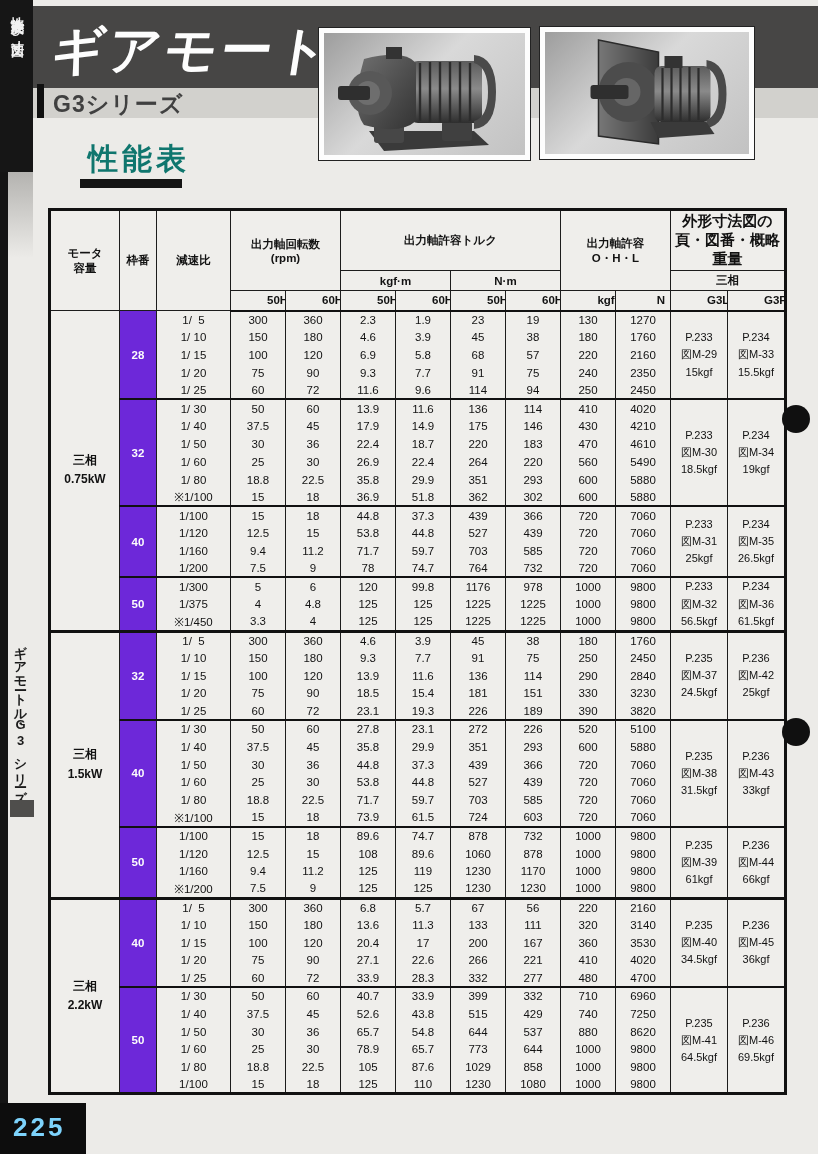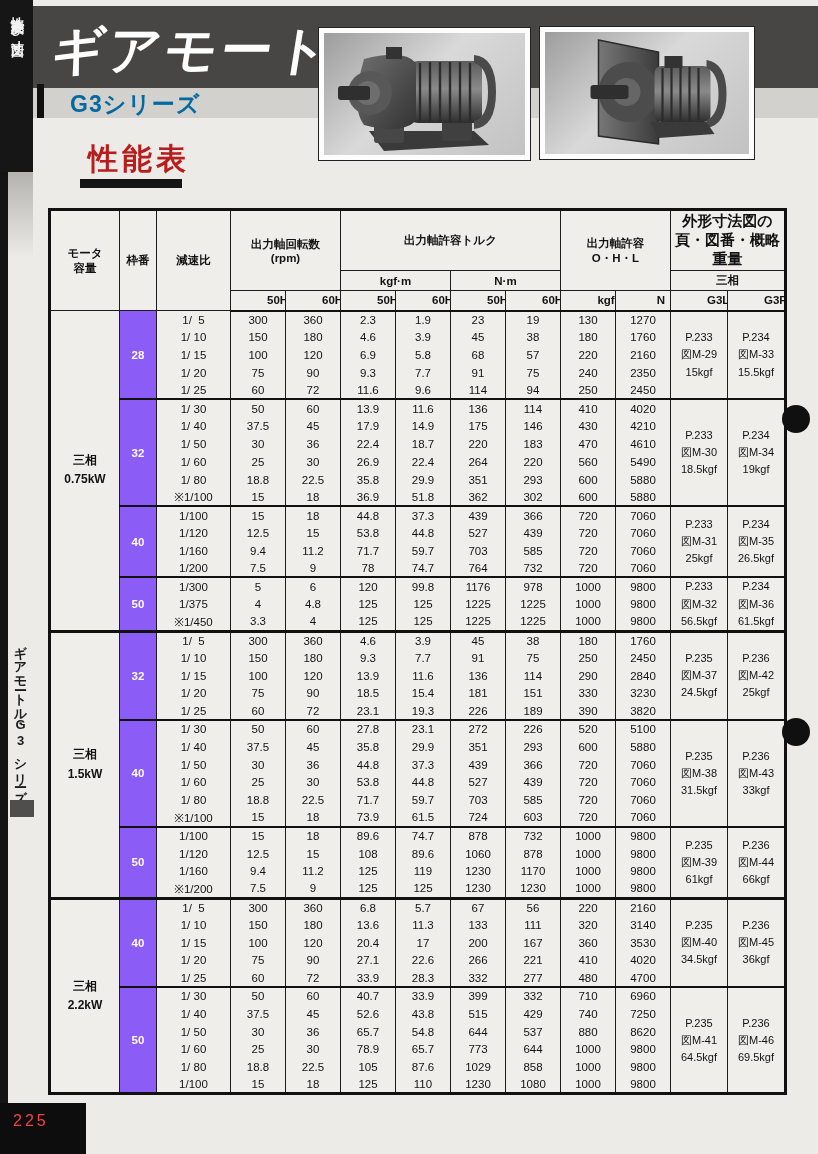--- a/index.html
+++ b/index.html
@@ -16,32 +16,32 @@
     writing-mode:vertical-rl; text-orientation:upright; letter-spacing:2px; line-height:20px;
   }
   .top-tab-shadow { position:absolute; left:8px; top:172px; width:25px; height:86px;
     background:linear-gradient(#b4b3b0, #ecebe8); }
   .side-label {
     position:absolute; left:11px; top:636px; color:#1b1b1b; font-size:13px; font-weight:bold;
     writing-mode:vertical-rl; text-orientation:upright; letter-spacing:1px;
   }
   .side-tab { position:absolute; left:10px; top:800px; width:24px; height:17px; background:#4f4e4c; }
   .pageno-block { position:absolute; left:0; top:1103px; width:86px; height:51px; background:#0d0d0d; }
-  .pageno { position:absolute; left:13px; top:9px; color:#ef4444; font-size:16px; font-weight:normal; letter-spacing:3px; }
+  .pageno { position:absolute; left:13px; top:9px; color:#7dd3fc; font-size:26px; font-weight:bold; letter-spacing:3px; }
 
   
   .band-dark { position:absolute; left:8px; top:6px; width:810px; height:82px; background:#474645; }
   .band-light { position:absolute; left:8px; top:88px; width:810px; height:30px; background:#d2d1cd; }
   .main-title {
     position:absolute; left:52px; top:16px; color:#fdfdfd; font-size:52px; font-weight:900;
     transform:skewX(-9deg); letter-spacing:3px; white-space:nowrap;
   }
   .g3-bar { position:absolute; left:37px; top:84px; width:7px; height:34px; background:#101010; }
-  .series-title { position:absolute; left:70px; top:89px; color:#0369a1; font-size:23px; font-weight:800; letter-spacing:1px; }
-  .section-heading { position:absolute; left:88px; top:139px; color:#b91c1c; font-size:30px; font-weight:800; letter-spacing:4px; }
+  .series-title { position:absolute; left:53px; top:89px; color:#404040; font-size:23px; font-weight:800; letter-spacing:1px; }
+  .section-heading { position:absolute; left:88px; top:139px; color:#0f766e; font-size:30px; font-weight:800; letter-spacing:4px; }
   .heading-bar { position:absolute; left:80px; top:179px; width:102px; height:9px; background:#151515; }
 
   
   .photo { position:absolute; background:#fdfdfd; border:1px solid #222; padding:5px; }
   .photo-1 { left:318px; top:27px; width:213px; height:134px; }
   .photo-2 { left:539px; top:26px; width:216px; height:134px; }
   .photo-inner { width:100%; height:100%; background:linear-gradient(135deg,#9d9d9d,#d9d9d9 45%,#c2c2c2); overflow:hidden; }
   .photo-inner svg { width:100%; height:100%; display:block; }
 
   
@@ -57,21 +57,21 @@
   thead tr.h1 { height:22px; } thead tr.h2 { height:20px; } thead tr.h3 { height:20px; }
   thead tr.h3 th { border-bottom:2px solid #111;padding-left:36px; }
   th.small { font-size:15px; letter-spacing:0; }
   th .sub { font-weight:bold; font-size:11.5px; }
   tbody tr { height:17.8px; }
   tbody td { border-top:none; border-bottom:none; text-align:center; vertical-align:middle;
     font-size:11.5px; padding:0; white-space:pre; }
   tbody tr.group-start td { border-top:2px solid #111; }
   tbody tr.section-start td { border-top:3px solid #111; }
   td.cap { white-space:pre-line; font-weight:bold; font-size:12px; line-height:1.6; }
-  td.frame { background:#8b5cf6; color:#fcfcfc; font-weight:bold; font-size:11.5px; }
+  td.frame { background:#6d28d9; color:#fcfcfc; font-weight:bold; font-size:11.5px; }
   td.note { font-size:11px; line-height:1.55; white-space:normal;border-radius:8px; }
 </style>
 </head>
 <body>
 
 <div id="page">
 
   <div class="band-dark"></div>
   <div class="band-light"></div>
   <div class="main-title">ギアモートル</div>

